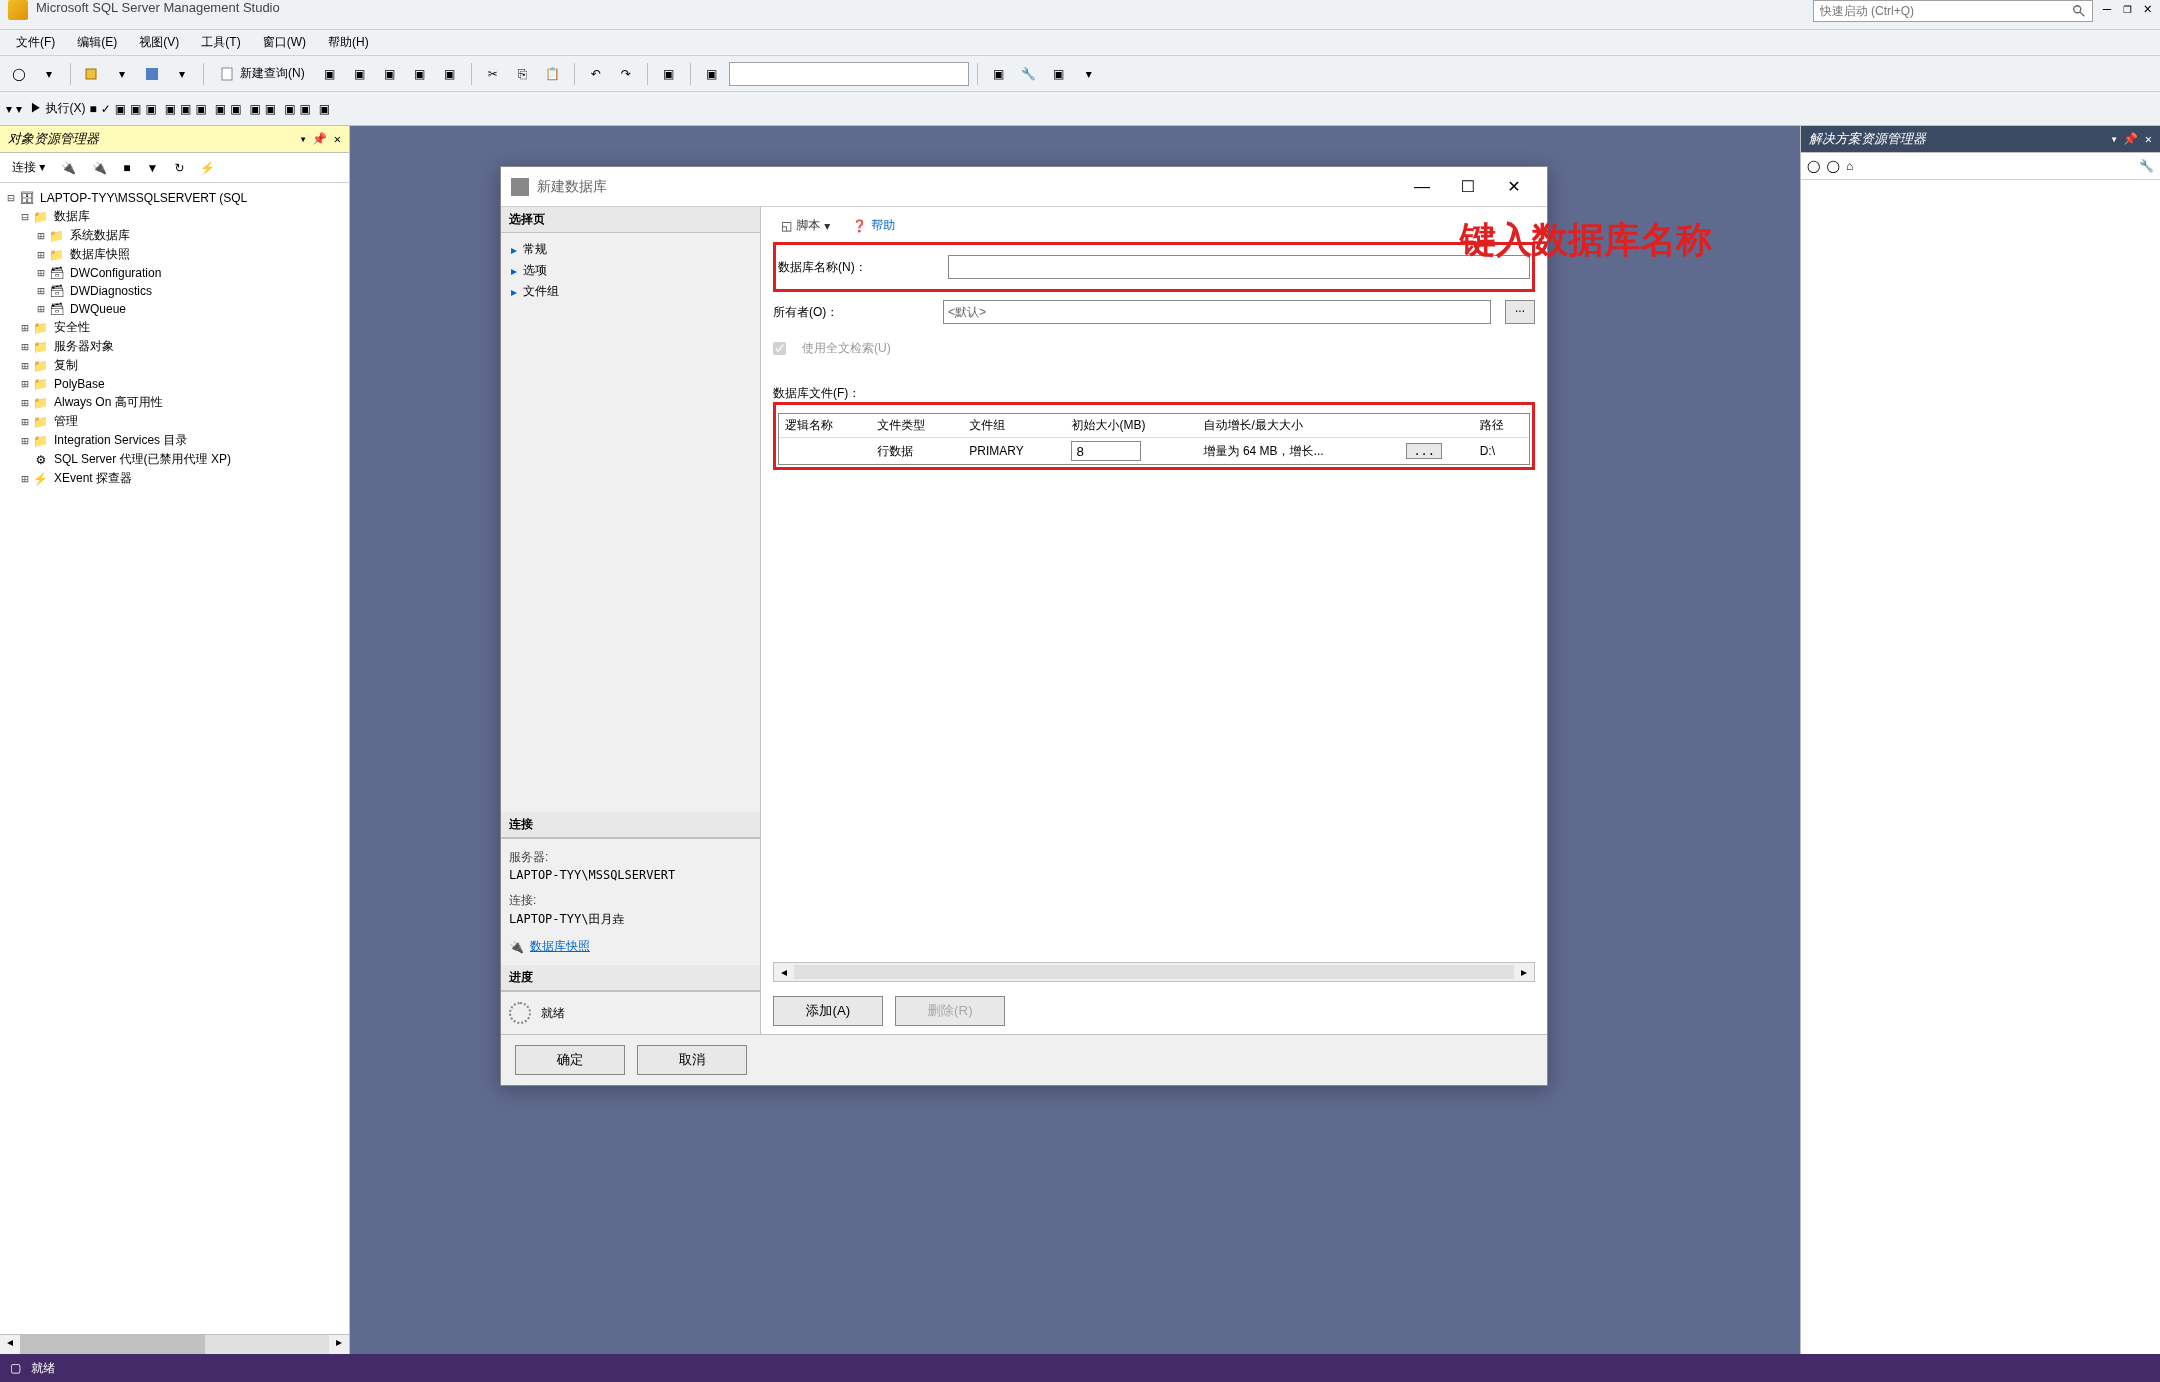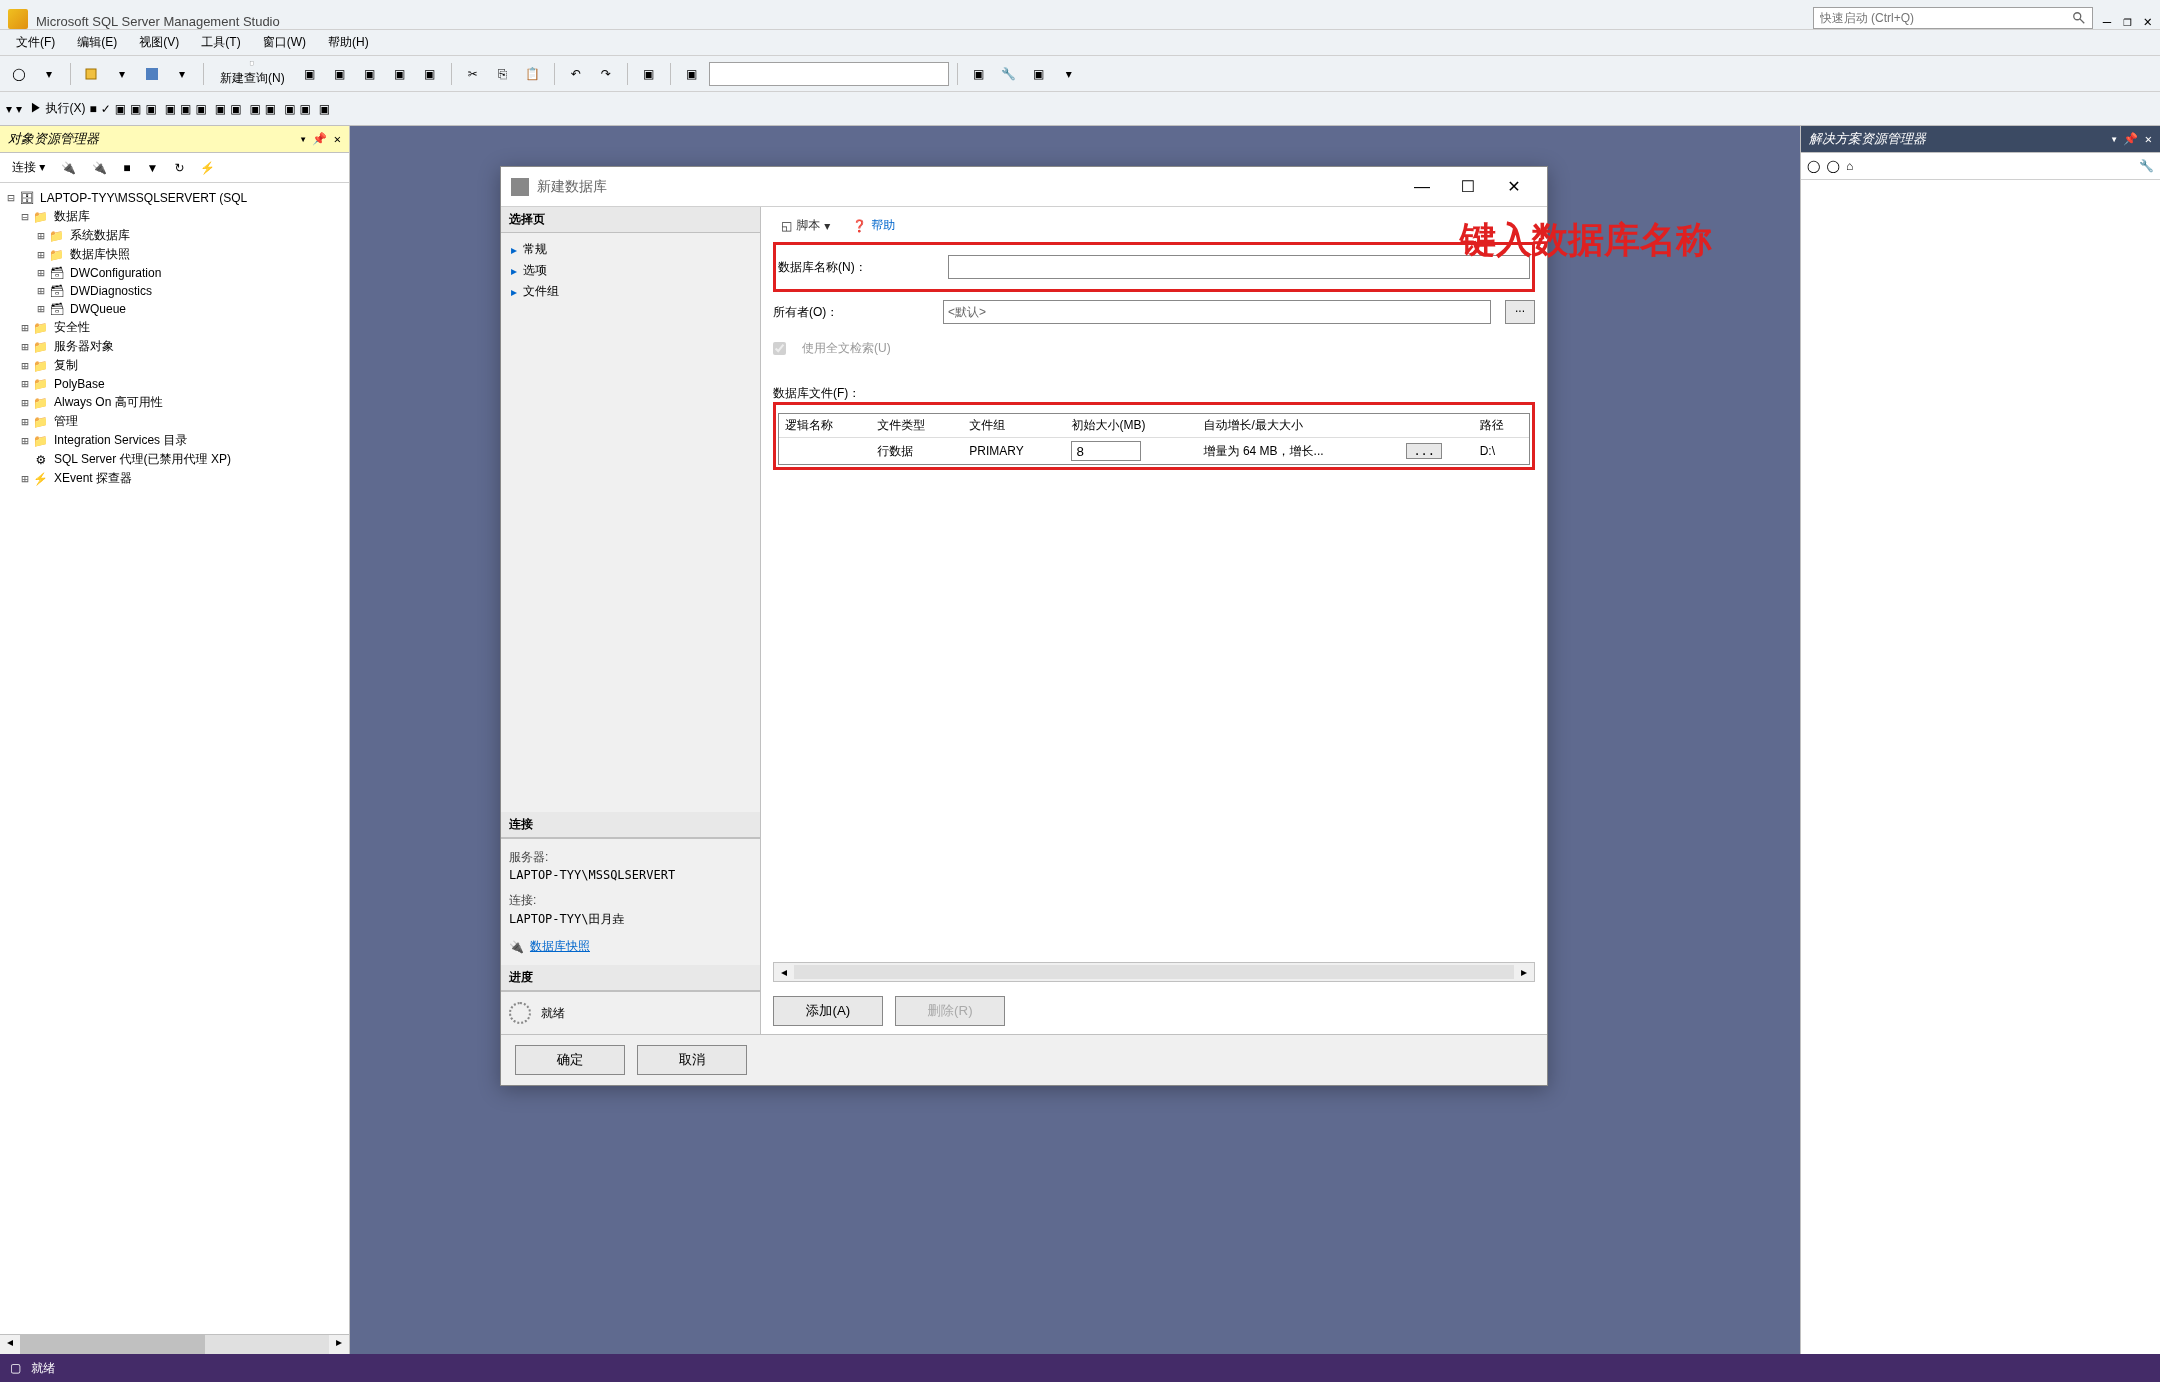--- a/index.html
+++ b/index.html
@@ -1,36 +1,36 @@
 <!DOCTYPE html>
 <html><head>
 <meta charset="utf-8">
 <style>
 * { box-sizing: border-box; margin: 0; padding: 0; }
 body { font-family: "Microsoft YaHei", "Segoe UI", sans-serif; font-size: 12px; background: #f0f0f0; overflow: hidden; width: 2160px; height: 1382px; }
 
 
-.titlebar { height: 30px; background: #eef2f5; display: flex; align-items: flex-end; padding: 0 8px; border-bottom: 1px solid #d0d0d0; }
+.titlebar { height: 30px; background: #eef2f5; display: flex; align-items: flex-start; padding: 0 8px; border-bottom: 1px solid #d0d0d0; }
 .titlebar .app-icon { width: 20px; height: 20px; margin-right: 8px; background: linear-gradient(135deg,#f0c020,#e09010); border-radius: 2px; }
 .titlebar .title { color: #444; font-size: 13px; flex: 1; }
 .titlebar .quick-launch { width: 280px; height: 22px; border: 1px solid #a0a0a0; background: #fff; display: flex; align-items: center; padding: 0 6px; margin-right: 10px; }
 .titlebar .quick-launch input { border: none; outline: none; flex: 1; font-size: 12px; }
 .titlebar .quick-launch .mag { width: 14px; height: 14px; }
 .win-btns { display: flex; gap: 12px; }
 .win-btns span { cursor: pointer; font-family: monospace; font-size: 14px; }
 
 
 .menubar { height: 26px; background: #eef2f5; display: flex; align-items: center; padding: 0 6px; gap: 2px; border-bottom: 1px solid #d0d0d0; }
 .menubar .item { padding: 3px 10px; cursor: pointer; }
 
 
 .toolbar { height: 36px; background: #eef2f5; display: flex; align-items: center; padding: 0 6px; gap: 4px; border-bottom: 1px solid #d0d0d0; }
 .toolbar .btn { width: 26px; height: 26px; display: flex; align-items: center; justify-content: center; cursor: pointer; border-radius: 2px; }
 .toolbar .sep { width: 1px; height: 22px; background: #c0c0c0; margin: 0 4px; }
-.toolbar .text-btn { padding: 0 8px; height: 26px; display: flex; align-items: center; cursor: pointer; gap: 4px; flex-direction: column; }
+.toolbar .text-btn { padding: 0 8px; height: 26px; display: flex; align-items: center; cursor: pointer; gap: 4px; }
 .toolbar .dd { width: 240px; height: 24px; border: 1px solid #a0a0a0; background: #fff; }
 
 .toolbar2 { height: 34px; background: #eef2f5; display: flex; align-items: center; padding: 0 6px; gap: 4px; border-bottom: 1px solid #c0c0c0; }
 
 
 .main { display: flex; height: calc(100% - 30px - 26px - 36px - 34px - 28px); }
 .left-panel { width: 350px; background: #fff; border-right: 1px solid #c0c0c0; display: flex; flex-direction: column; }
 .panel-header { background: #fffbb8; padding: 4px 8px; display: flex; align-items: center; border-bottom: 1px solid #c0c0c0; }
 .panel-header.blue { background: #3b4a63; color: #fff; }
 .panel-header .title { flex: 1; font-size: 13px; font-style: italic; }

